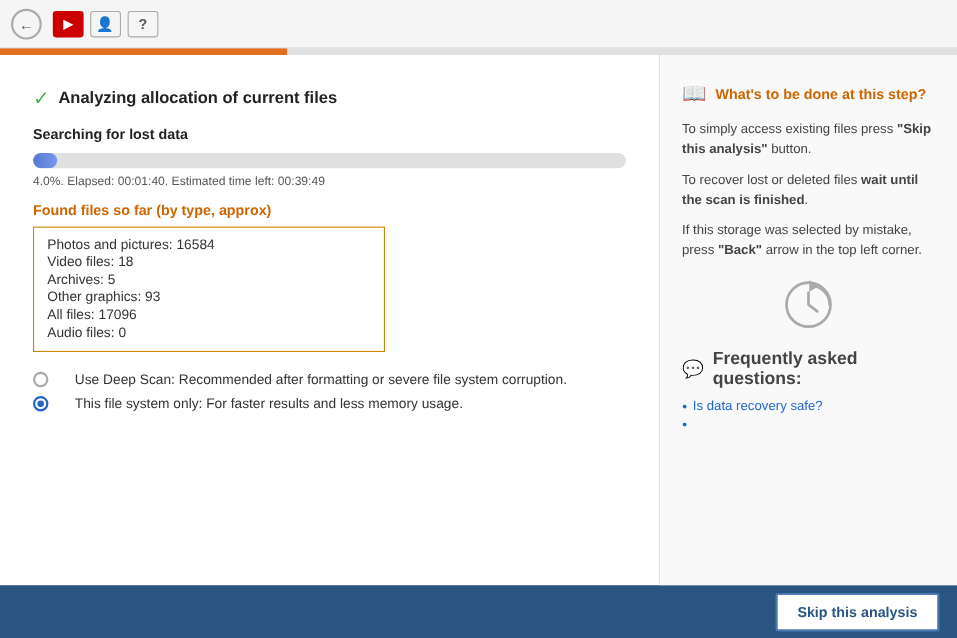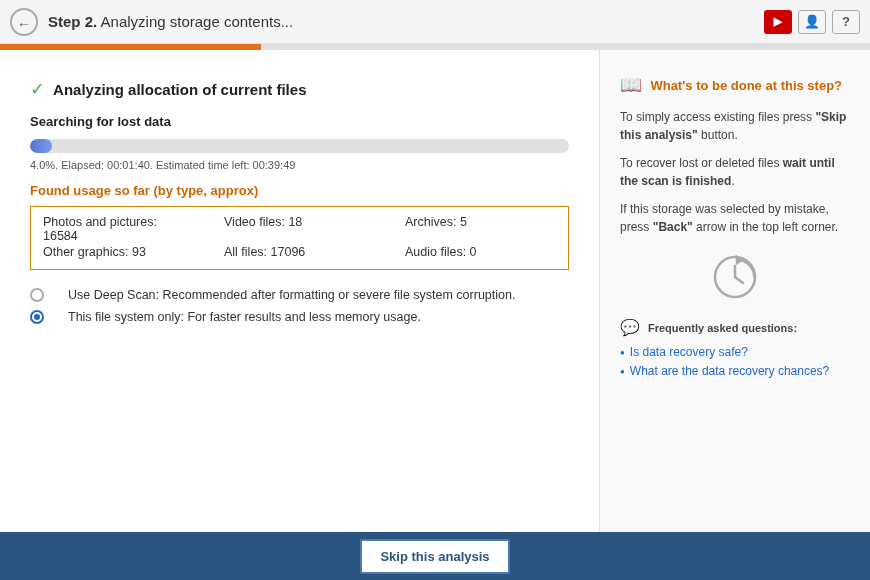--- a/index.html
+++ b/index.html
@@ -153,21 +153,21 @@
     }
     .found-files-box {
       border: 1.5px solid #cc8800;
       padding: 8px 12px;
       margin-bottom: 18px;
       display: inline-block;
       min-width: 320px;
     }
     .files-grid {
       display: grid;
-      grid-template-columns: 1fr 1fr 1fr;
+      grid-template-columns: 1fr;
       gap: 2px 30px;
       font-size: 12.5px;
       color: #333;
     }
 
     
     .radio-option {
       display: flex;
       align-items: center;
       gap: 24px;
@@ -250,21 +250,21 @@
       display: flex;
       align-items: center;
       gap: 8px;
       margin-bottom: 8px;
     }
     .faq-icon {
       font-size: 16px;
       color: #cc6600;
     }
     .faq-heading {
-      font-size: 11px;
+      font-size: 16px;
       font-weight: bold;
       color: #444;
     }
     .faq-link {
       display: flex;
       align-items: center;
       gap: 5px;
       color: #2266cc;
       font-size: 12px;
       margin-bottom: 5px;
@@ -274,44 +274,40 @@
       color: #2266cc;
       font-size: 8px;
     }
 
     
     .footer {
       height: 48px;
       background: #2a5580;
       display: flex;
       align-items: center;
-      justify-content: center;
+      justify-content: flex-end;
       padding: 0 16px;
     }
     .skip-btn {
       background: white;
       color: #2a5580;
       border: 2px solid #4a7ab0;
       padding: 8px 18px;
       font-size: 13px;
       font-weight: bold;
       cursor: pointer;
       border-radius: 2px;
     }
   </style>
 </head>
 <body>
 
 <div class="header">
   <div class="back-btn">
     <span>←</span>
-  </div>
-  <div class="header-title">
-    <strong>Step 2.</strong>
-    <span>Analyzing storage contents...</span>
   </div>
   <div class="header-icons">
     <div class="header-icon-btn youtube">▶</div>
     <div class="header-icon-btn user">👤</div>
     <div class="header-icon-btn help">?</div>
   </div>
 </div>
 
 <div class="progress-strip">
   <div class="progress-fill"></div>
@@ -326,21 +322,21 @@
       <span class="section-heading">Analyzing allocation of current files</span>
     </div>
 
     <div class="subsection-title">Searching for lost data</div>
 
     <div class="progress-bar-container">
       <div class="progress-bar-fill"></div>
     </div>
     <div class="progress-text">4.0%. Elapsed: 00:01:40. Estimated time left: 00:39:49</div>
 
-    <div class="found-files-label">Found usage so far (by type, approx)</div>
+    <div class="found-files-label">Found files so far (by type, approx)</div>
 
     <div class="found-files-box">
       <div class="files-grid">
 
         <div>Photos and pictures: 16584</div>
 
         <div>Video files: 18</div>
         <div>Archives: 5</div>
 
         <div>Other graphics: 93</div>
@@ -394,21 +390,20 @@
       <div class="faq-title">
         <span class="faq-icon">💬</span>
         <span class="faq-heading">Frequently asked questions:</span>
       </div>
       <div class="faq-link">
         <span class="faq-bullet">●</span>
         <span>Is data recovery safe?</span>
       </div>
       <div class="faq-link">
         <span class="faq-bullet">●</span>
-        <span>What are the data recovery chances?</span>
       </div>
     </div>
 
   </div>
 </div>
 
 <div class="footer">
   <button class="skip-btn">Skip this analysis</button>
 </div>
 

